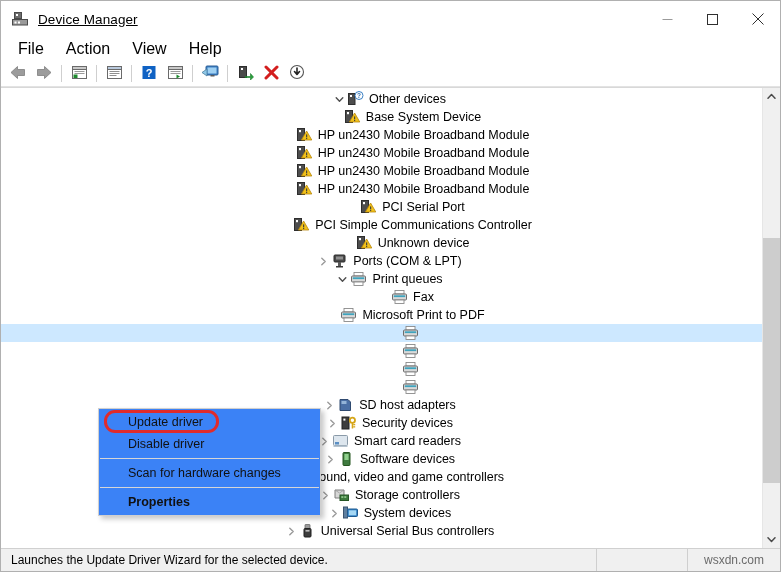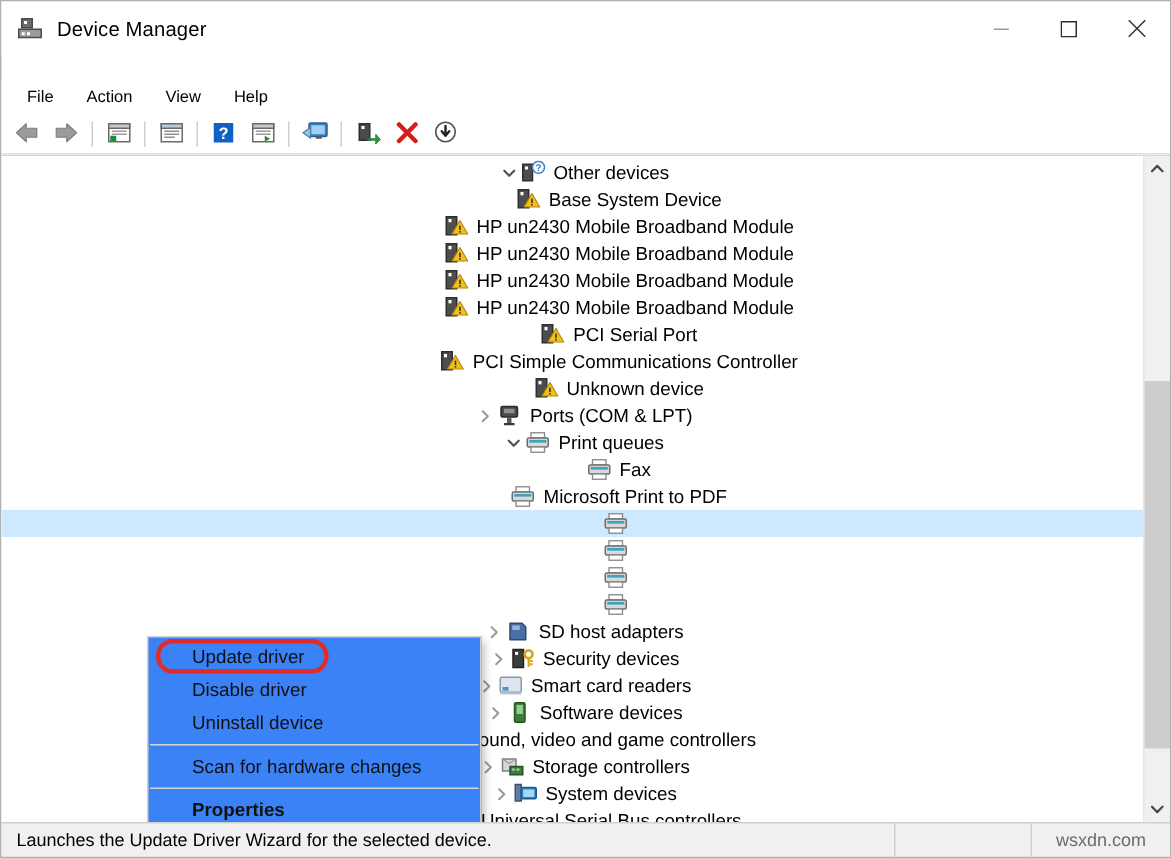--- a/index.html
+++ b/index.html
@@ -20,20 +20,21 @@
     background:#ffffff;
     display:flex;flex-direction:column;
   }
 
   
   .titlebar{
     height:36px;flex:0 0 36px;
     display:flex;align-items:center;
     background:#ffffff;
     position:relative;
+    text-decoration:underline;
   }
   .title-icon{
     width:18px;height:18px;margin-left:10px;margin-right:9px;
     position:relative;flex:0 0 auto;
   }
   .title-text{
     font-size:13.5px;color:#000;letter-spacing:.1px;
   }
   .win-buttons{
     position:absolute;right:0;top:0;height:36px;display:flex;
@@ -44,22 +45,21 @@
     font-family:"Liberation Sans", sans-serif;
   }
   .win-btn svg{display:block;}
 
   
   .menubar{
     height:24px;flex:0 0 24px;
     display:flex;align-items:center;
     padding-left:6px;
     background:#ffffff;
-    font-size:11px;
-    margin-top:16px;
+    font-size:16px;
   }
   .menubar .mitem{
     padding:3px 11px 4px 11px;color:#000;
   }
 
   
   .toolbar{
     height:25px;flex:0 0 25px;
     display:flex;align-items:center;
     padding-left:4px;
@@ -623,21 +623,20 @@
               <rect x="5" y="5.5" width="7" height="8.5" rx="1" fill="#3d3d3d" stroke="#1f1f1f" stroke-width="1"></rect>
               <rect x="6.5" y="7" width="4" height="1.6" fill="#bdbdbd"></rect>
             </svg></span>
           <span class="label">Universal Serial Bus controllers</span>
         </div>
       </div>
 
     <div class="ctxmenu">
       <div class="ctxitem">Update driver</div>
       <div class="ctxitem">Disable driver</div>
-      <div class="ctxitem">Uninstall device</div>
       <div class="ctxsep"></div>
       <div class="ctxitem">Scan for hardware changes</div>
       <div class="ctxsep"></div>
       <div class="ctxitem bold">Properties</div>
     </div>
 
     <div class="highlight-box"></div>
 
     <div class="vscroll">
       <div class="vs-arrow">

